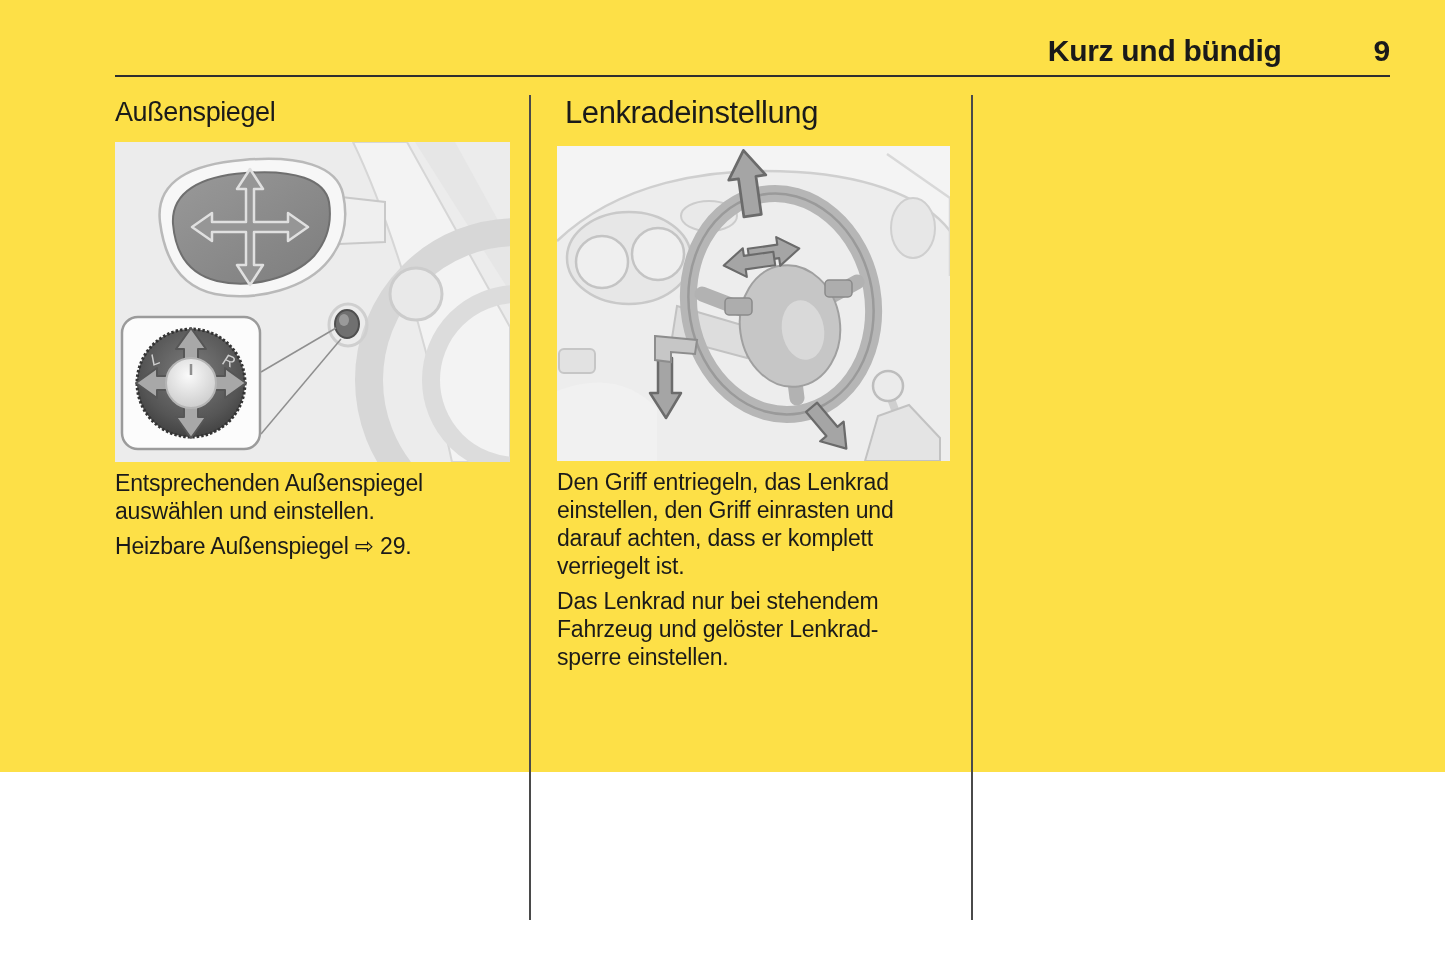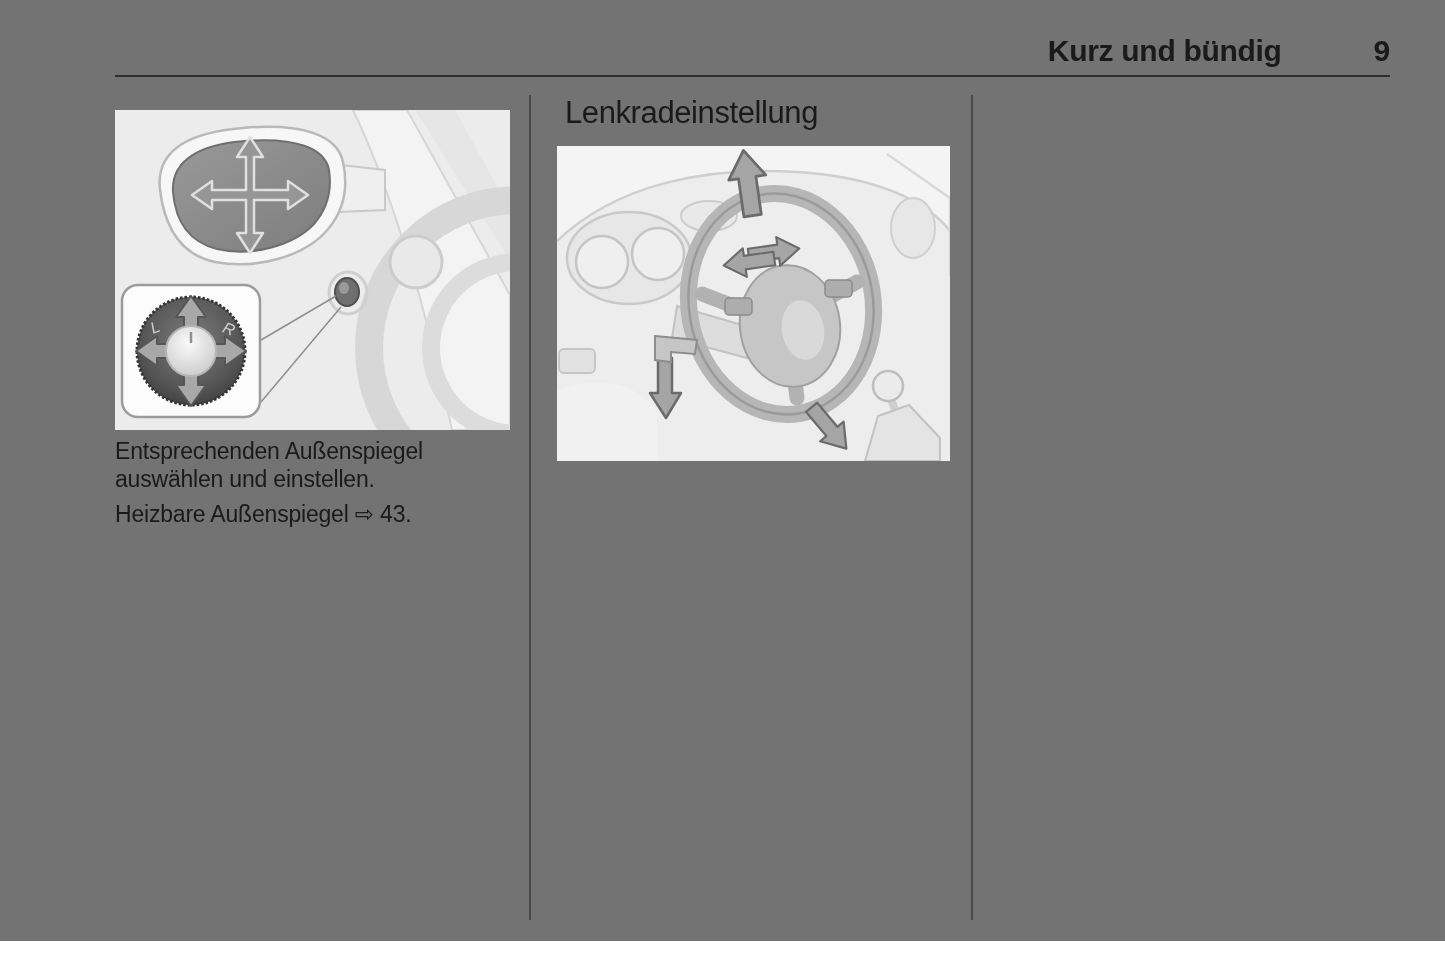--- a/index.html
+++ b/index.html
@@ -1,21 +1,21 @@
 <!DOCTYPE html>
 <html lang="de"><head>
 <meta charset="utf-8">
 <style>
   html,body{margin:0;padding:0;background:#ffffff;}
   body{
     width:1445px;height:965px;overflow:hidden;
     font-family:"Liberation Sans","DejaVu Sans",sans-serif;
     color:#1a1a1a;
   }
-  .page{position:relative;width:1445px;height:941px;background:#737373;}
+  .page{position:relative;width:1445px;height:772px;background:#fde047;}
 
   
   .page-header{position:absolute;left:115px;top:34px;width:1275px;}
   .header-row{display:flex;justify-content:flex-end;align-items:baseline;
     font-weight:bold;font-size:30px;line-height:33px;letter-spacing:-0.3px;}
   .page-num{margin-left:92px;}
   .header-rule{height:0;border-bottom:2px solid #2e2e2e;margin-top:8px;}
 
   
   .content{position:absolute;left:115px;top:95px;display:flex;height:825px;}
@@ -50,20 +50,21 @@
     <div class="header-row">
       <span>Kurz und bündig</span>
       <span class="page-num">9</span>
     </div>
     <div class="header-rule"></div>
   </header>
 
   <div class="content">
 
     <section class="col col-left">
+      <h3>Außenspiegel</h3>
 
       <figure>
         <svg width="395" height="320" viewBox="0 0 395 320">
           <defs>
             <radialGradient id="knobRing" cx="50%" cy="40%" r="65%">
               <stop offset="0%" stop-color="#7d7d7d"></stop>
               <stop offset="70%" stop-color="#555555"></stop>
               <stop offset="100%" stop-color="#3d3d3d"></stop>
             </radialGradient>
             <radialGradient id="knobCap" cx="45%" cy="35%" r="75%">
@@ -117,21 +118,21 @@
             </g>
             <circle cx="76" cy="241" r="25" fill="url(#knobCap)" stroke="#b5b5b5" stroke-width="2"></circle>
             <line x1="76" y1="222" x2="76" y2="233" stroke="#8f8f8f" stroke-width="2.5"></line>
           </g>
         </svg>
       </figure>
 
       <div class="body-text">
         <p>Entsprechenden Außenspiegel
 auswählen und einstellen.</p>
-        <p>Heizbare Außenspiegel ⇨ 43.</p>
+        <p>Heizbare Außenspiegel ⇨ 29.</p>
       </div>
     </section>
 
     <div class="vdivider d1"></div>
 
     <section class="col col-middle">
       <h2>Lenkradeinstellung</h2>
 
       <figure>
         <svg width="393" height="315" viewBox="0 0 393 315">
@@ -178,20 +179,27 @@
             <use href="#blockArrow" transform="translate(217,106) rotate(82) scale(0.85)"></use>
             <use href="#blockArrow" transform="translate(192,116) rotate(-98) scale(0.85)"></use>
             <use href="#blockArrow" transform="translate(272,282) rotate(140) scale(0.9)"></use>
             <path d="M101,212 L115,212 L115,247 L124,247 L109,272 L93,247 L101,247 Z"></path>
           </g>
           <path d="M98,190 L140,194 L138,208 L114,206 L114,216 L98,214 Z" fill="#c6c6c6" stroke="#8d8d8d" stroke-width="2"></path>
         </svg>
       </figure>
 
       <div class="body-text">
+        <p>Den Griff entriegeln, das Lenkrad
+einstellen, den Griff einrasten und
+darauf achten, dass er komplett
+verriegelt ist.</p>
+        <p>Das Lenkrad nur bei stehendem
+Fahrzeug und gelöster Lenkrad-
+sperre einstellen.</p>
       </div>
     </section>
 
     <div class="vdivider d2"></div>
 
     <section class="col col-right"></section>
 
   </div>
 </div>
 

